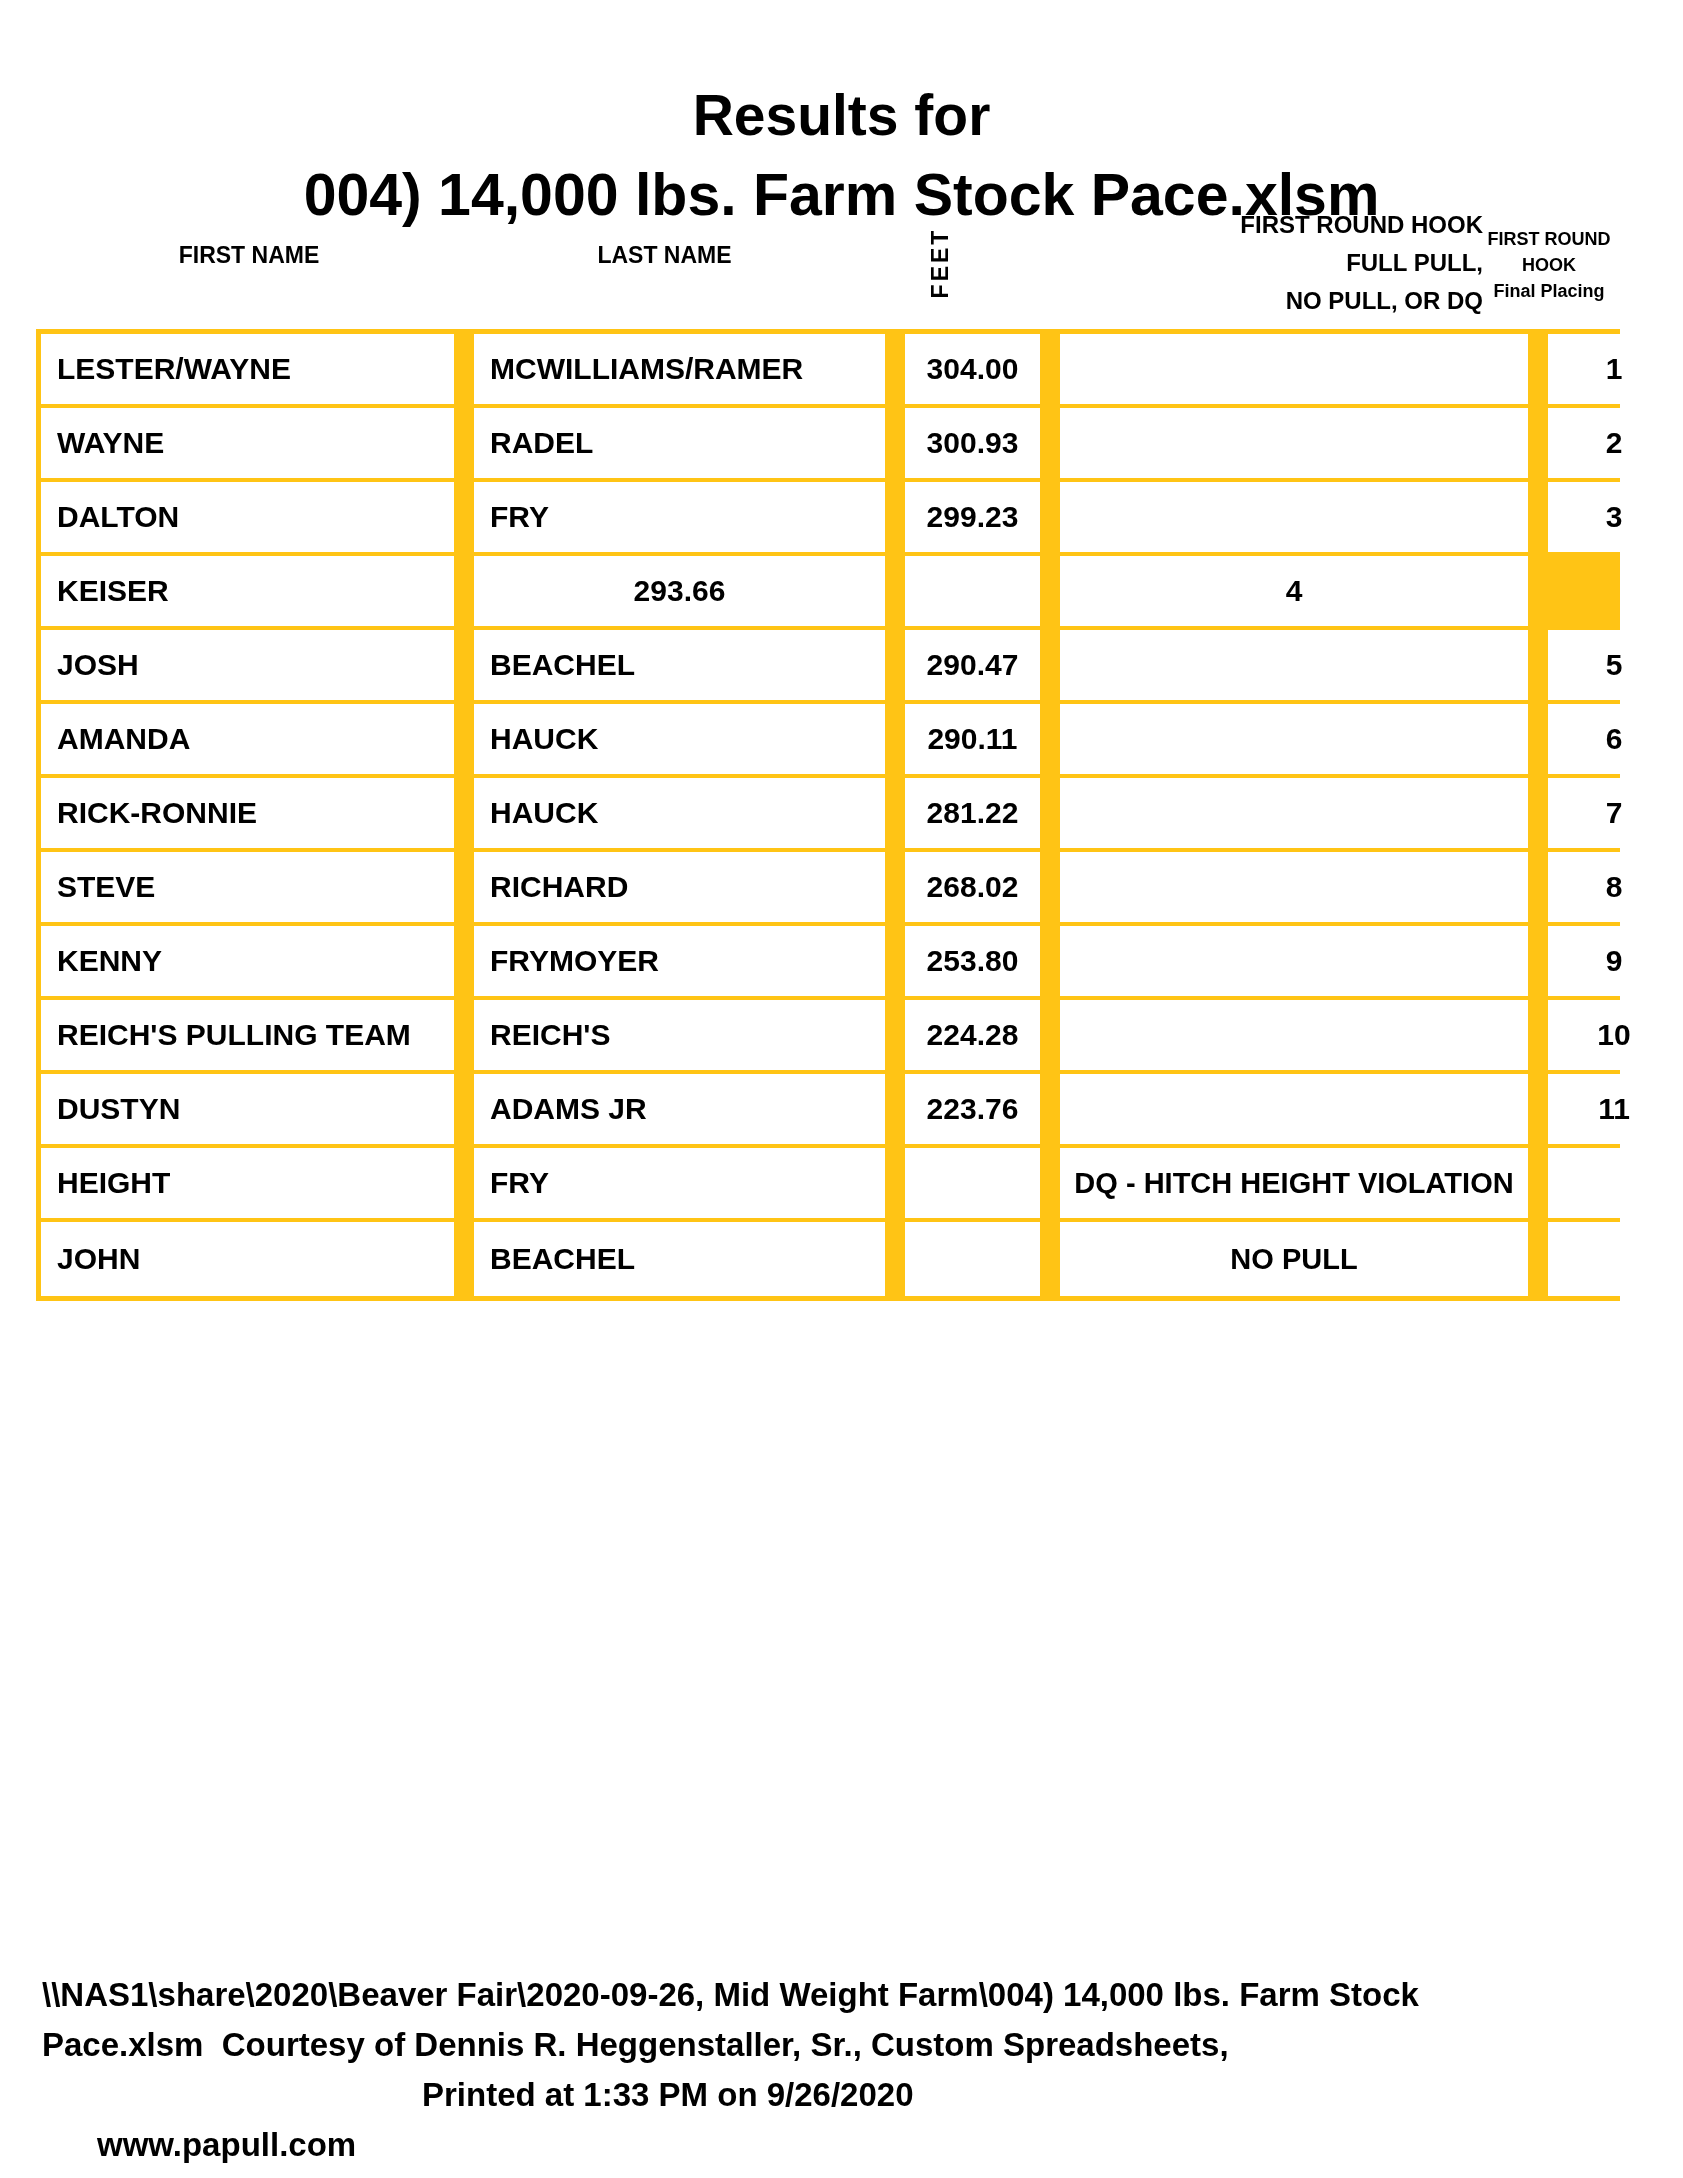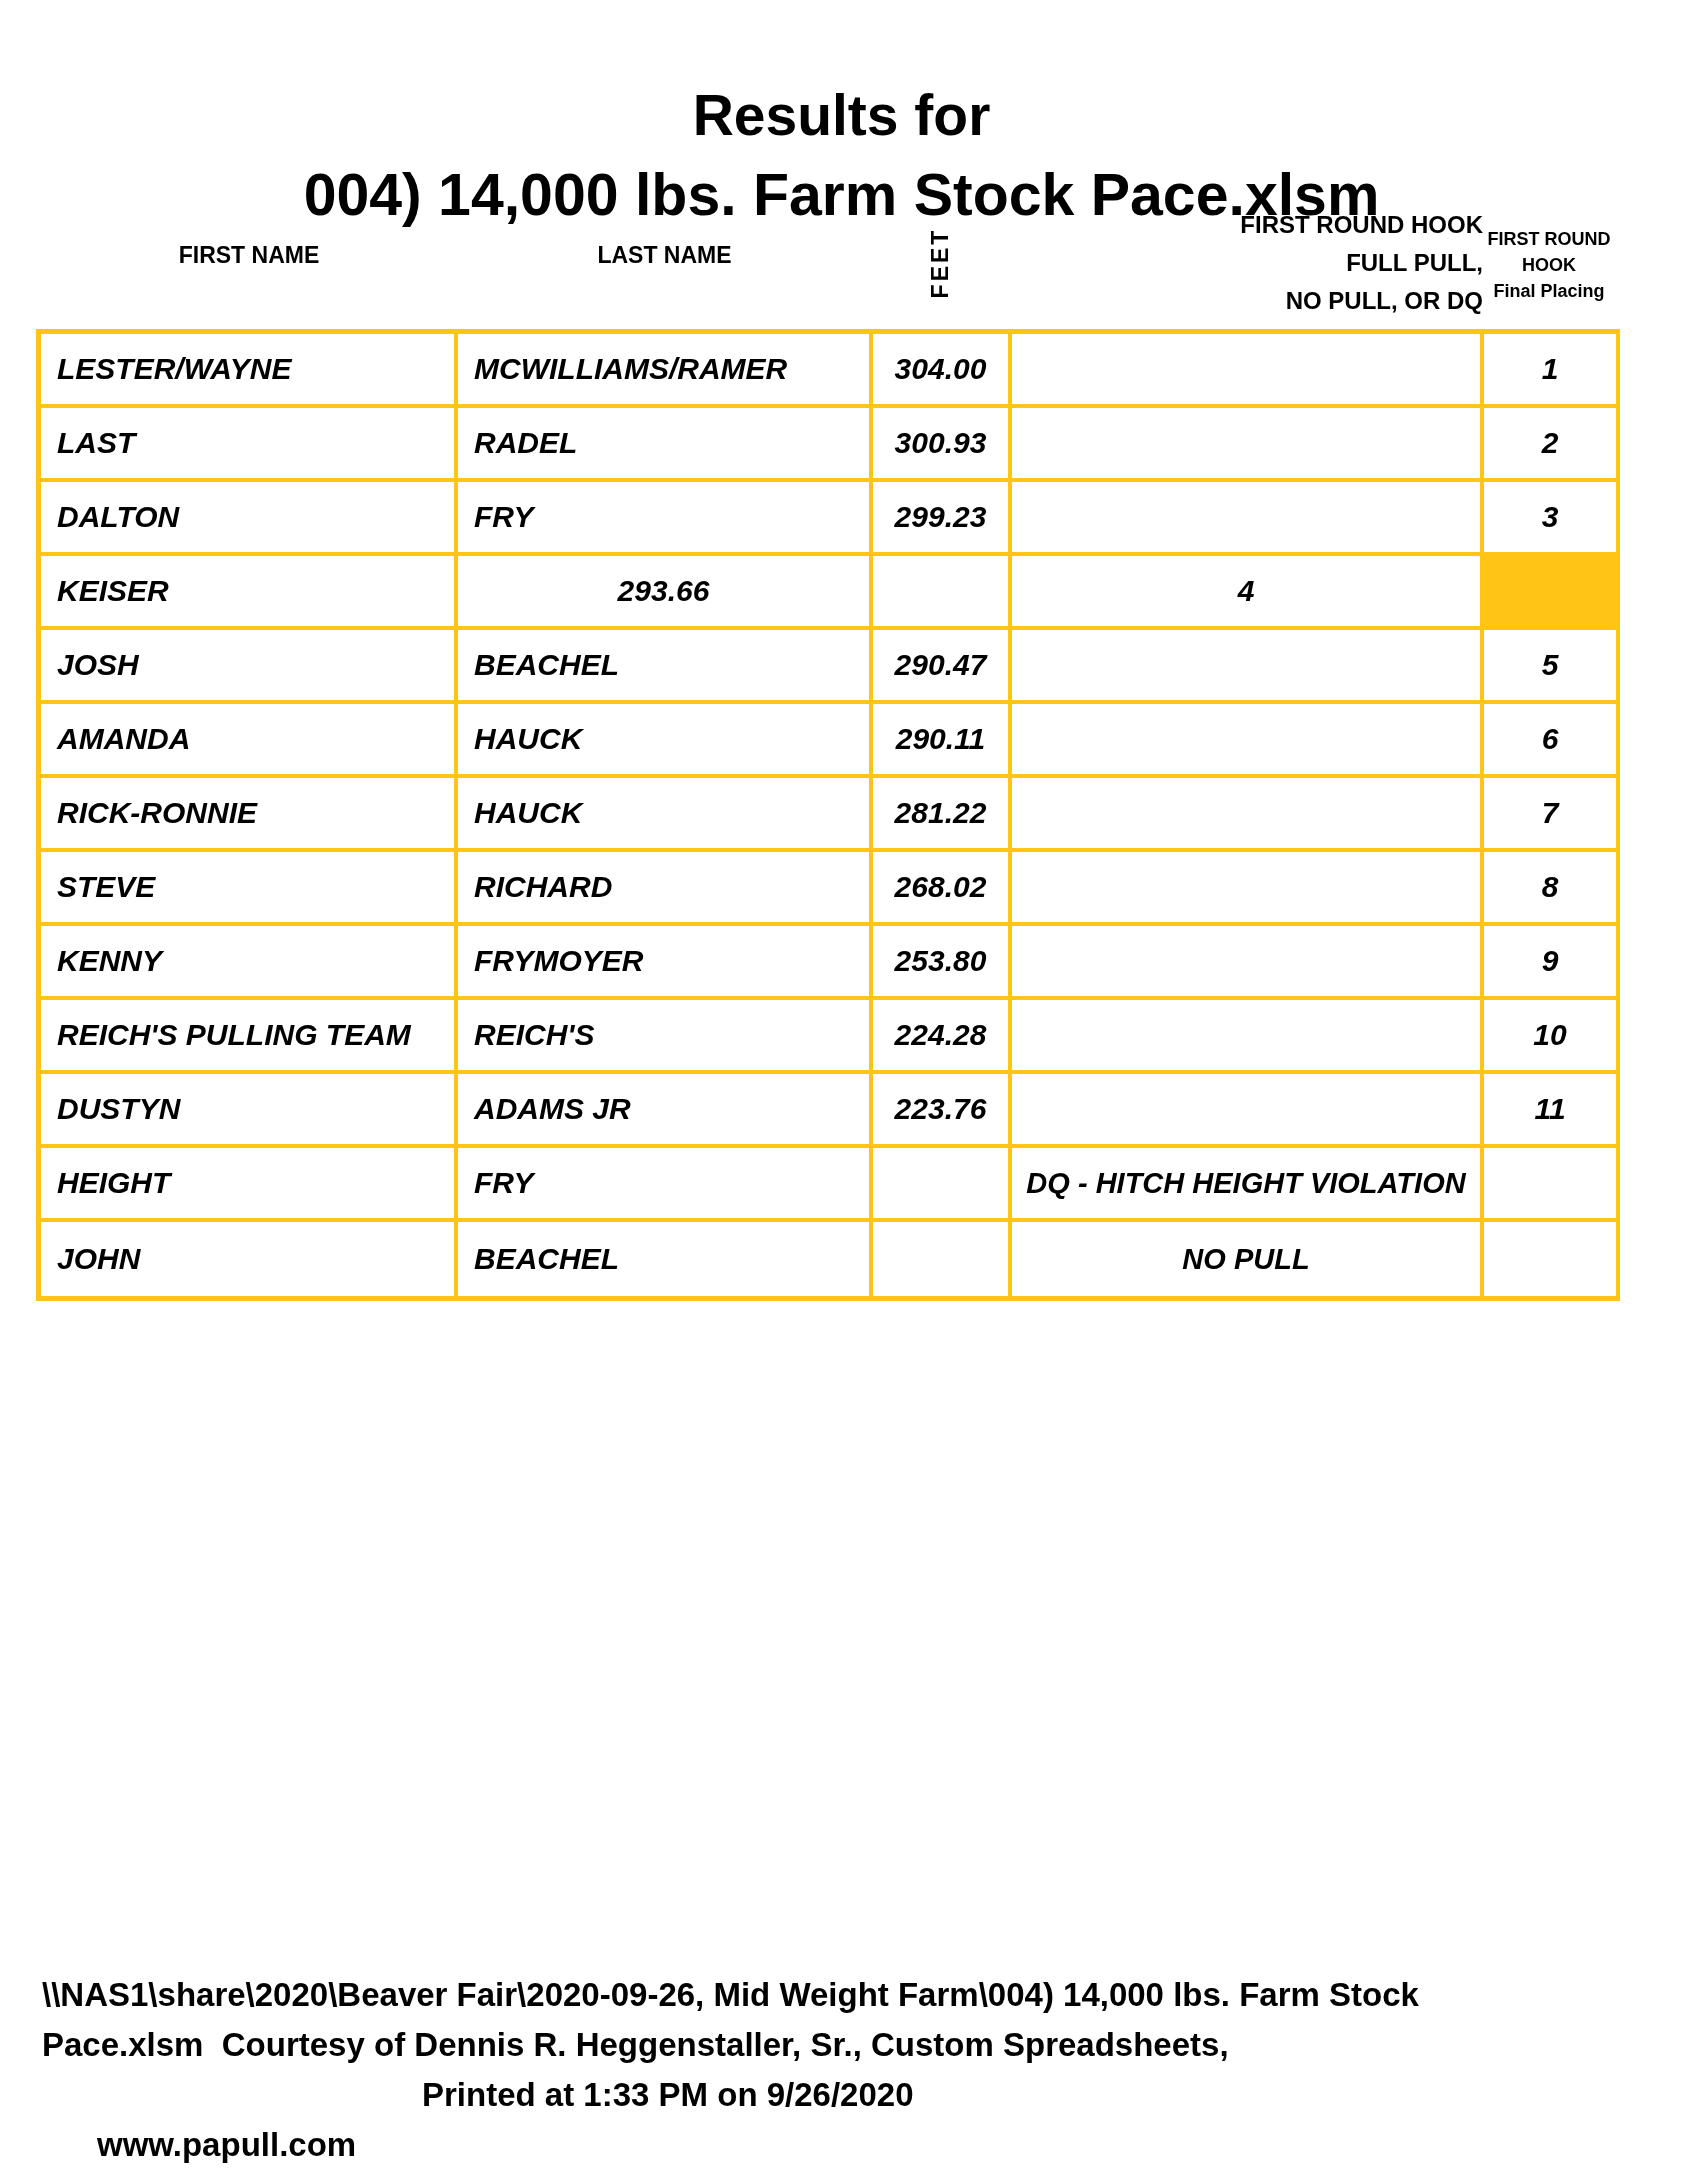--- a/index.html
+++ b/index.html
@@ -33,23 +33,22 @@
   .hdr-placing {
     position:absolute; left:1483px; top:226px; width:132px; text-align:center;
     font-size:18px; line-height:26px; z-index:1; white-space:nowrap;
   }
   .table {
     position:absolute; left:36px; top:329px; width:1584px;
     border:5px solid var(--accent); background:var(--accent); z-index:4;
   }
   .row {
     display:grid; grid-template-columns:413px 411px 135px 468px 132px;
-    column-gap:4px; height:74px; background:var(--accent);
+    column-gap:20px; height:74px; background:var(--accent);
     border-bottom:4px solid var(--accent);
-    font-style:italic;
   }
   .row:last-child { border-bottom:none; }
   .cell {
     background:var(--paper); display:flex; align-items:center;
     font-size:30px; white-space:nowrap; overflow:hidden;
   }
   .c-first, .c-last { padding-left:16px; justify-content:flex-start; }
   .c-feet, .c-hook, .c-placing { justify-content:center; }
   .c-hook { font-size:29px; }
   .footer {
@@ -86,21 +85,21 @@
 
   <div class="table">
     <div class="row">
       <div class="cell c-first">LESTER/WAYNE</div>
       <div class="cell c-last">MCWILLIAMS/RAMER</div>
       <div class="cell c-feet">304.00</div>
       <div class="cell c-hook"></div>
       <div class="cell c-placing">1</div>
     </div>
     <div class="row">
-      <div class="cell c-first">LAST</div>
+      <div class="cell c-first">WAYNE</div>
       <div class="cell c-last">RADEL</div>
       <div class="cell c-feet">300.93</div>
       <div class="cell c-hook"></div>
       <div class="cell c-placing">2</div>
     </div>
     <div class="row">
       <div class="cell c-first">DALTON</div>
       <div class="cell c-last">FRY</div>
       <div class="cell c-feet">299.23</div>
       <div class="cell c-hook"></div>

